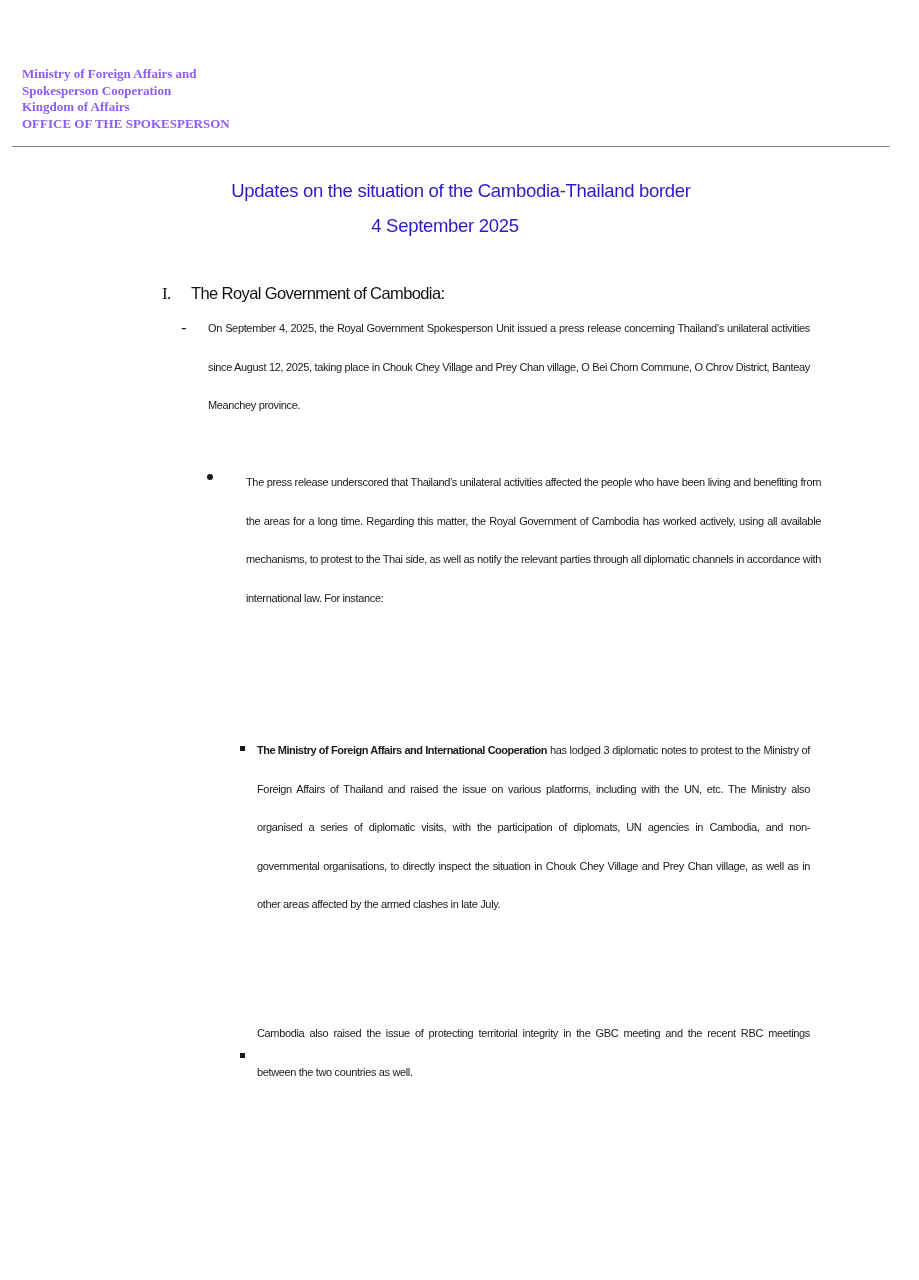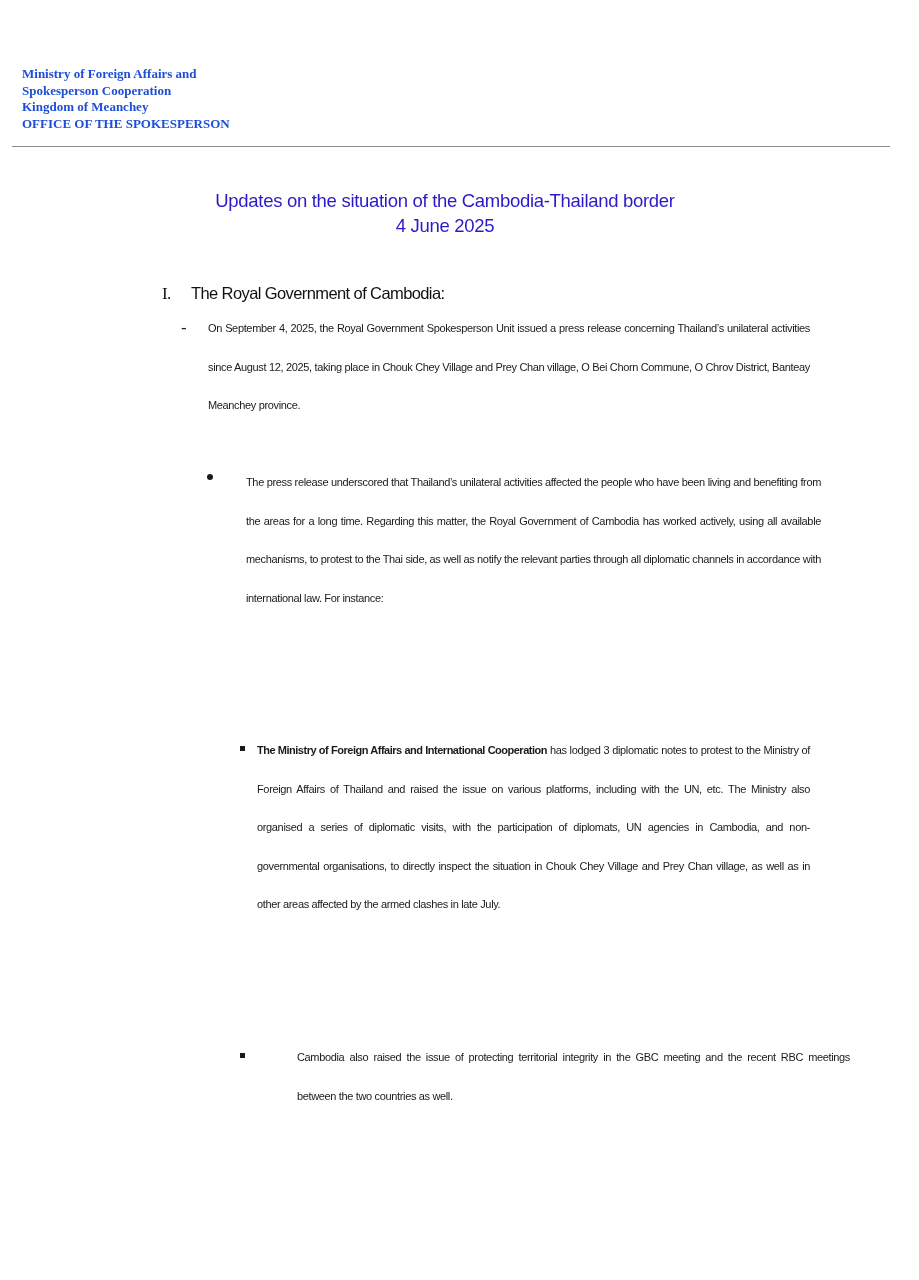--- a/index.html
+++ b/index.html
@@ -1,32 +1,32 @@
 <!DOCTYPE html>
 <html><head>
 <meta charset="utf-8">
 <style>
   html, body { margin: 0; padding: 0; background: #ffffff; }
   body { width: 919px; height: 1280px; position: relative; overflow: hidden; color: #111; }
   .letterhead {
     position: absolute; left: 22px; top: 66px;
     font-family: "Liberation Serif", serif; font-weight: bold;
-    font-size: 13px; line-height: 16.5px; color: #1d4ed8;
+    font-size: 13px; line-height: 16.5px; color: #8b5cf6;
   }
   .letterhead div { white-space: nowrap; }
   .rule {
     position: absolute; left: 12px; top: 146px; width: 878px; height: 0;
     border-top: 1.5px solid #8a8a8a;
   }
   .title {
     position: absolute; left: 0; width: 890px; text-align: center;
     font-family: "Liberation Sans", sans-serif; font-size: 18.5px; color: #2a1ac8;
     letter-spacing: -0.3px;
   }
-  .title.t1 { top: 190px; }
+  .title.t1 { top: 180px; padding-left: 16px; }
   .title.t2 { top: 215px; }
   .body-text {
     font-family: "Liberation Sans", sans-serif; font-size: 11px; color: #1a1a1a;
     letter-spacing: -0.35px;
   }
   .section-heading {
     position: absolute; left: 162px; top: 284px;
     font-family: "Liberation Sans", sans-serif; font-size: 16.5px; color: #111;
     letter-spacing: -0.6px;
   }
@@ -35,37 +35,37 @@
   .block p { margin: 0; line-height: 38.5px; text-align: justify; }
   .marker { position: absolute; font-family: "Liberation Sans", sans-serif; }
   .dash { left: 181px; top: 318px; font-size: 17px; }
   .block-dash { left: 208px; top: 309px; width: 602px; }
   .bullet-dot { left: 207px; top: 474px; width: 6px; height: 6px; border-radius: 50%; background: #1a1a1a; }
   .block-dot { left: 246px; top: 463px; width: 575px; }
   .sq { width: 5px; height: 5px; background: #1a1a1a; }
   .sq1 { left: 240px; top: 746px; }
   .sq2 { left: 240px; top: 1053px; }
   .block-sq1 { left: 257px; top: 731px; width: 553px; }
-  .block-sq2 { left: 257px; top: 1038px; width: 553px; margin-left: 40px; }
+  .block-sq2 { left: 257px; top: 1014px; width: 553px; }
   .bold { font-weight: bold; letter-spacing: -0.5px; margin-top: 12px; }
 </style>
 </head>
 <body>
 
 <div class="letterhead">
   <div>Ministry of Foreign Affairs and</div>
   <div>Spokesperson Cooperation</div>
-  <div>Kingdom of Meanchey</div>
+  <div>Kingdom of Affairs</div>
   <div>OFFICE OF THE SPOKESPERSON</div>
 </div>
 
 <div class="rule"></div>
 
 <div class="title t1">Updates on the situation of the Cambodia-Thailand border</div>
-<div class="title t2">4 June 2025</div>
+<div class="title t2">4 September 2025</div>
 
 <div class="section-heading">
   <span class="num">I.</span><span>The Royal Government of Cambodia:</span>
 </div>
 
 <div class="marker dash body-text">-</div>
 <div class="block block-dash body-text">
   <p>On September 4, 2025, the Royal Government Spokesperson Unit issued a press release concerning Thailand’s unilateral activities since August 12, 2025, taking place in Chouk Chey Village and Prey Chan village, O Bei Chorn Commune, O Chrov District, Banteay Meanchey province.</p>
 </div>
 

